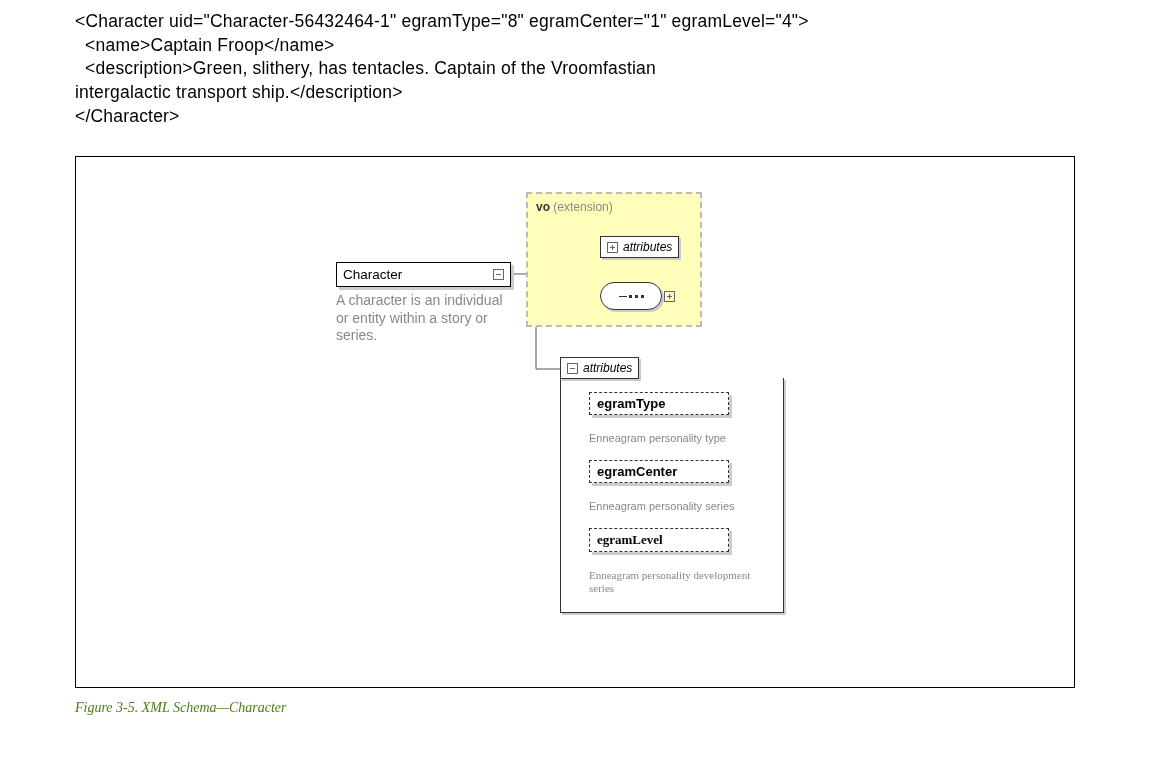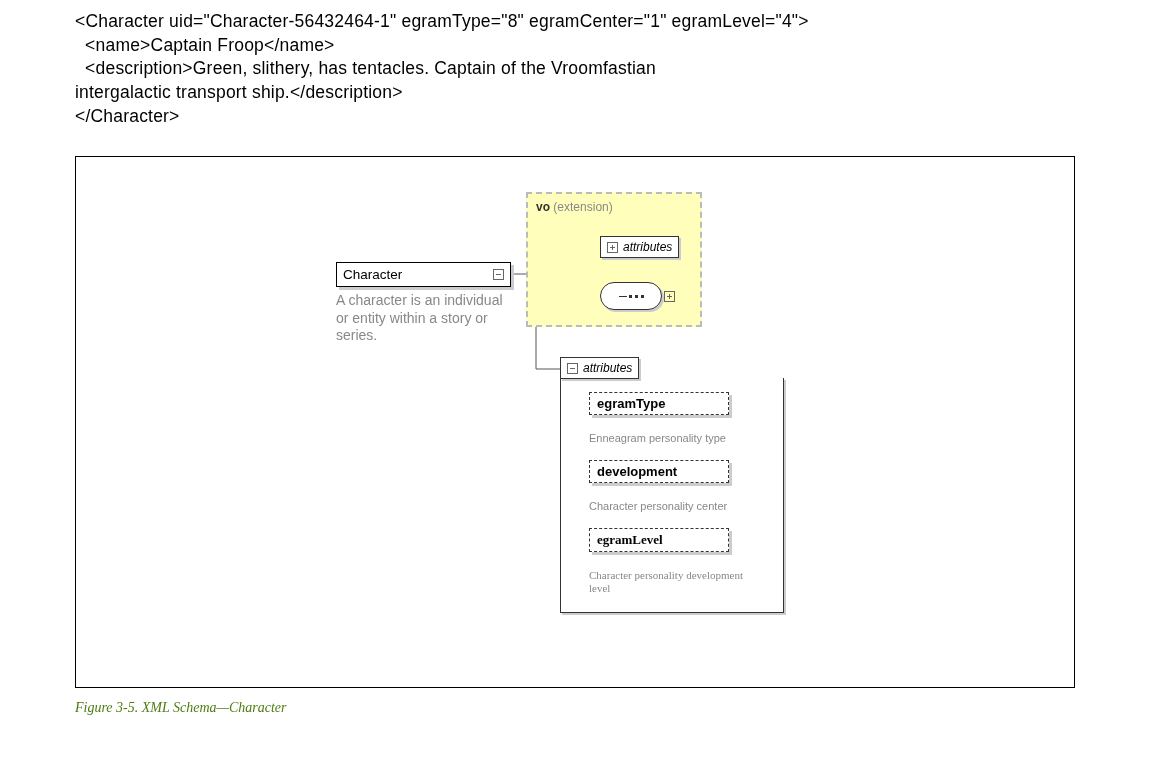--- a/index.html
+++ b/index.html
@@ -259,26 +259,26 @@
         <div class="attr-header">
           <span class="minus-toggle"></span>
           <span>attributes</span>
         </div>
         <div class="attr-body">
           <div class="attr-item">
             <div class="attr-name">egramType</div>
             <div class="attr-desc">Enneagram personality type</div>
           </div>
           <div class="attr-item">
-            <div class="attr-name">development</div>
-            <div class="attr-desc">Character personality center</div>
+            <div class="attr-name">egramCenter</div>
+            <div class="attr-desc">Enneagram personality series</div>
           </div>
           <div class="attr-item">
             <div class="attr-name">egramLevel</div>
-            <div class="attr-desc">Character personality development level</div>
+            <div class="attr-desc">Enneagram personality development series</div>
           </div>
         </div>
       </div>
 
     </div>
   </div>
 
   <div class="caption">Figure 3-5. XML Schema—Character</div>
 
 </div>

